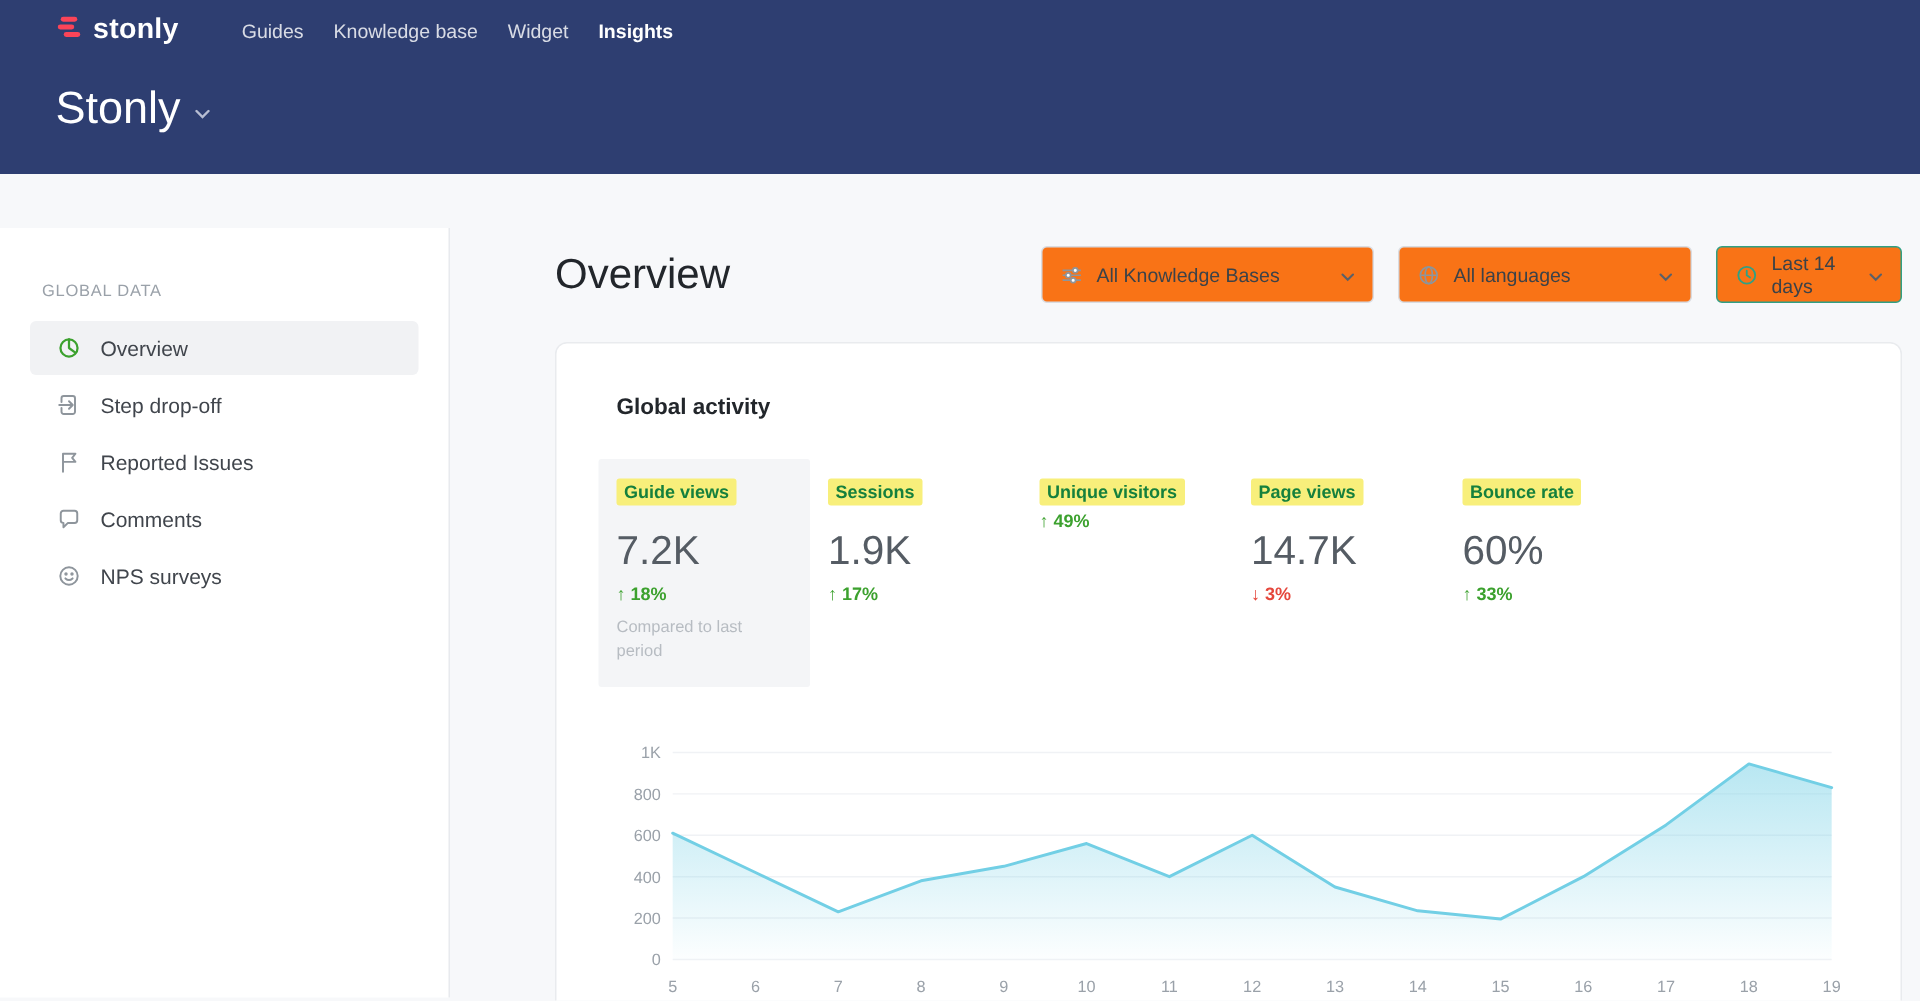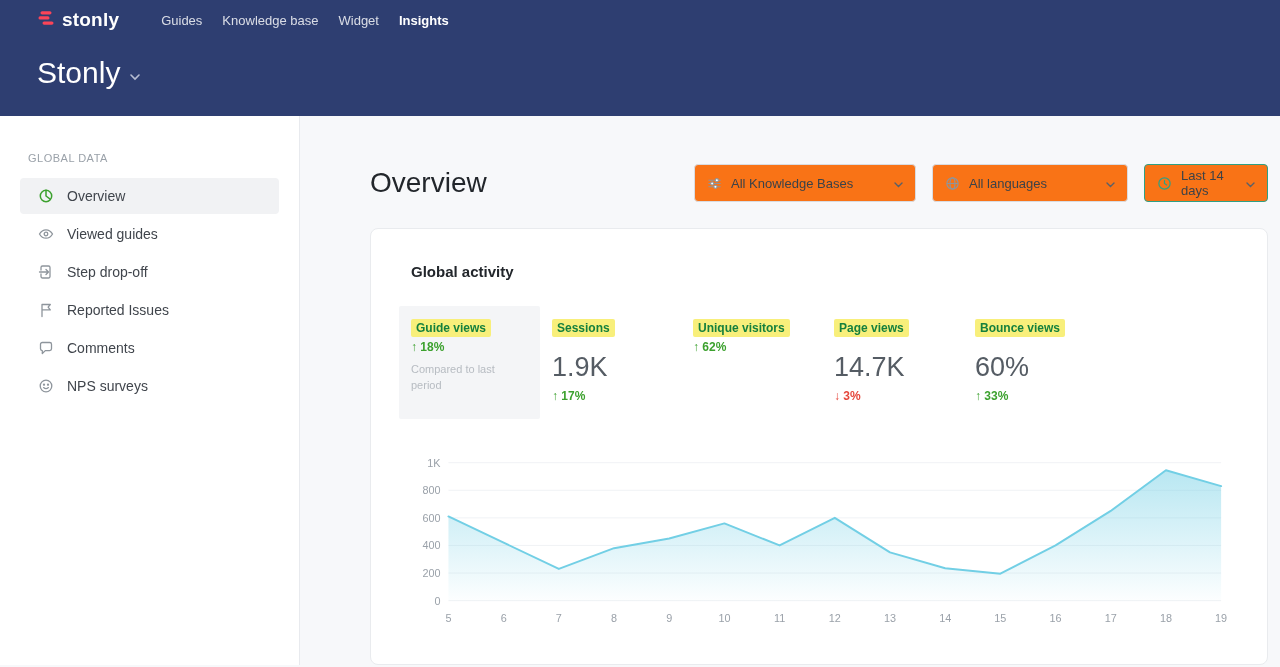--- a/index.html
+++ b/index.html
@@ -13,21 +13,21 @@
   .logo-text { color:#fff; font-size:19px; font-weight:bold; letter-spacing:.2px; }
   .topnav { display:flex; align-items:center; margin-left:42px; gap:20px; }
   .topnav-item { color:rgba(255,255,255,.82); font-size:13px; cursor:pointer; }
   .topnav-item.active { color:#fff; font-weight:bold; }
   .workspace-row { display:flex; align-items:center; margin-top:16px; gap:10px; }
   .workspace-title { color:#fff; font-size:30px; font-weight:400; }
   .ws-caret { opacity:.85; margin-top:6px; }
 
   
   .content { display:flex; height:549px; }
-  .sidebar { width:300px; background:#fff; border-right:1px solid #e8eaee; padding-top:36px; flex:none; }
+  .sidebar { width:300px; background:#fff; border-right:1px solid #e8eaee; padding-top:36px; flex:none;margin-top:36px; }
   .side-section { font-size:11px; font-weight:500; letter-spacing:.5px; color:#9aa1a9; padding:0 28px; margin-bottom:14px; }
   .side-item { display:flex; align-items:center; gap:13px; margin:2px 20px; padding:10px 8px 10px 18px;
     border-radius:4px; font-size:14px; color:#40454c; cursor:pointer; }
   .side-item .icn { color:#8e959c; display:flex; }
   .side-item.active { background:#f1f2f4; }
   .side-item.active .icn { color:#3ca12e; }
 
   .main { flex:1; padding:48px 12px 0 70px; }
   .main-head { display:flex; align-items:center; justify-content:space-between; }
   .page-title { font-size:28px; font-weight:400; color:#22262b; }
@@ -104,29 +104,20 @@
     <div class="side-item active">
       <span class="icn">
         <svg width="16" height="16" viewBox="0 0 16 16" fill="none" stroke="currentColor" stroke-width="1.5" stroke-linecap="round">
           <circle cx="8" cy="8" r="5.7"></circle>
             <path d="M8 8V2.3M8 8l4.2 3.1"></path>
           </svg>
       </span>
       <span>Overview</span>
     </div>
 
-    <div class="side-item">
-      <span class="icn">
-        <svg width="16" height="16" viewBox="0 0 16 16" fill="none" stroke="currentColor" stroke-width="1.3">
-          <path d="M1.5 8s2.4-4.2 6.5-4.2S14.5 8 14.5 8 12.1 12.2 8 12.2 1.5 8 1.5 8z"></path>
-            <circle cx="8" cy="8" r="1.8"></circle>
-          </svg>
-      </span>
-      <span>Viewed guides</span>
-    </div>
 
     <div class="side-item">
       <span class="icn">
         <svg width="16" height="16" viewBox="0 0 16 16" fill="none" stroke="currentColor" stroke-width="1.3" stroke-linecap="round" stroke-linejoin="round">
           <path d="M3 6V3.5A1.5 1.5 0 0 1 4.5 2h6A1.5 1.5 0 0 1 12 3.5v9a1.5 1.5 0 0 1-1.5 1.5h-6A1.5 1.5 0 0 1 3 12.5V10"></path>
           <path d="M1.5 8h9M8 5.5 10.5 8 8 10.5"></path>
           </svg>
       </span>
       <span>Step drop-off</span>
     </div>
@@ -213,39 +204,40 @@
         </div>
       </div>
     </div>
 
     <div class="card">
       <div class="card-title">Global activity</div>
 
       <div class="metrics">
         <div class="metric selected">
           <span class="metric-label">Guide views</span>
+          <div class="metric-value">7.2K</div>
           <div class="metric-delta" data-variant="up">↑ 18%</div>
           <div class="metric-note">Compared to last period</div>
         </div>
         <div class="metric">
           <span class="metric-label">Sessions</span>
           <div class="metric-value">1.9K</div>
           <div class="metric-delta" data-variant="up">↑ 17%</div>
         </div>
         <div class="metric">
           <span class="metric-label">Unique visitors</span>
-          <div class="metric-delta" data-variant="up">↑ 62%</div>
+          <div class="metric-delta" data-variant="up">↑ 49%</div>
         </div>
         <div class="metric">
           <span class="metric-label">Page views</span>
           <div class="metric-value">14.7K</div>
           <div class="metric-delta" data-variant="down">↓ 3%</div>
         </div>
         <div class="metric">
-          <span class="metric-label">Bounce views</span>
+          <span class="metric-label">Bounce rate</span>
           <div class="metric-value">60%</div>
           <div class="metric-delta" data-variant="up">↑ 33%</div>
         </div>
       </div>
 
       <div class="chart-wrap">
         <svg id="activity-chart" viewBox="0 0 830 180">
             <defs>
               <linearGradient id="ag" x1="0" y1="0" x2="0" y2="1">
                 <stop offset="0" stop-color="rgba(114,207,229,0.50)"></stop>

